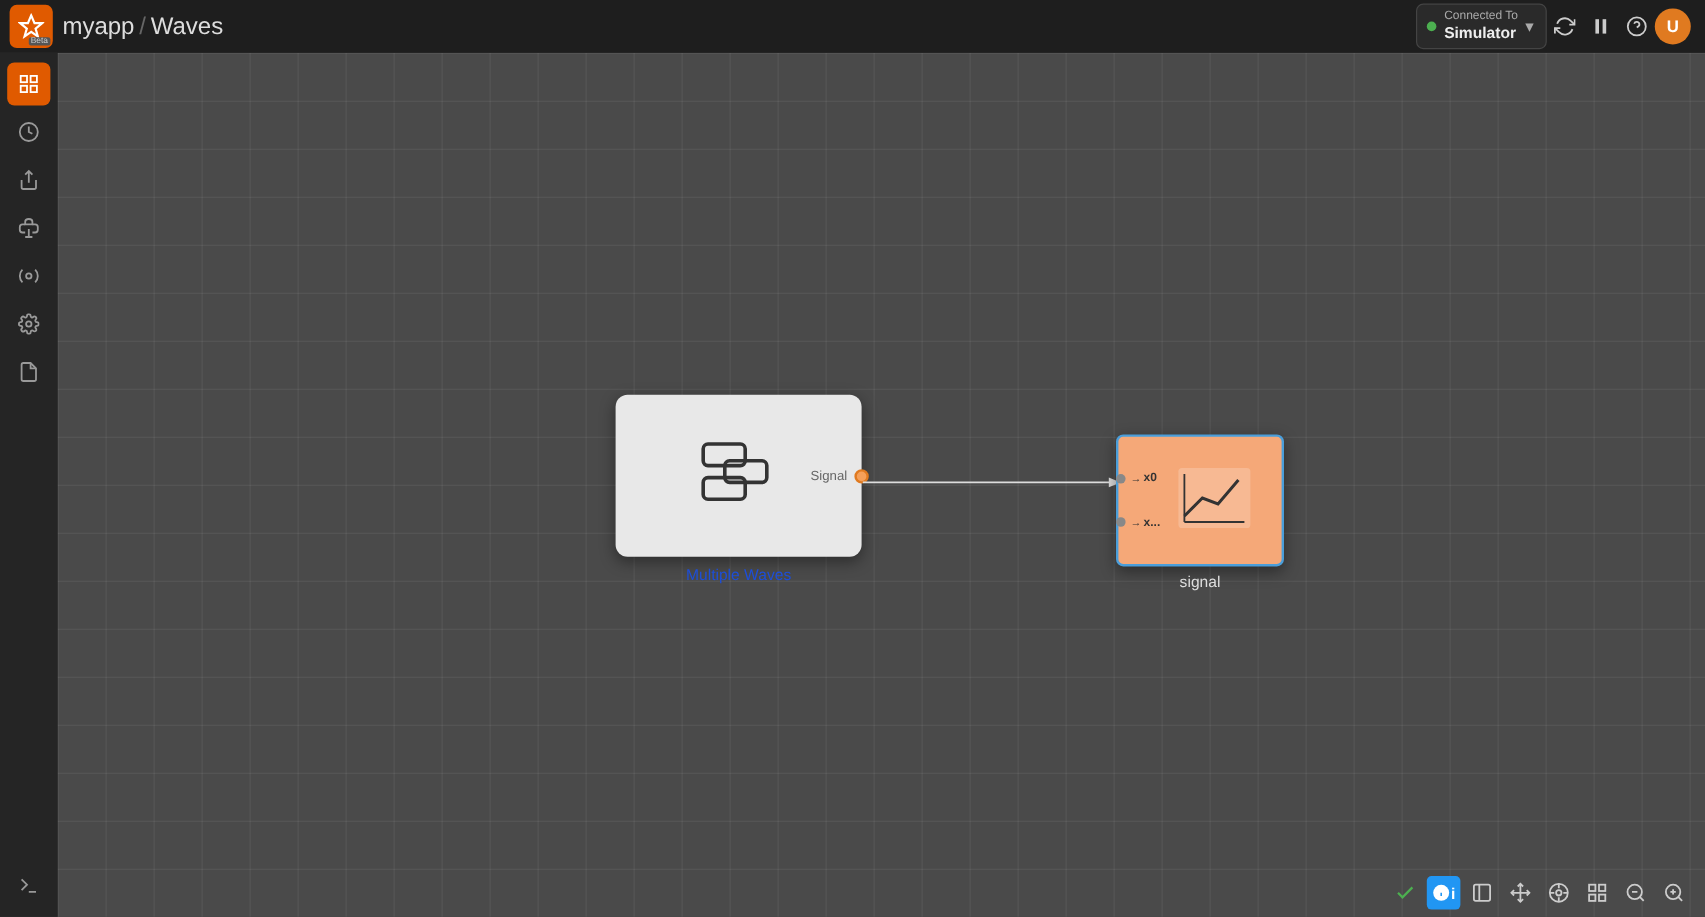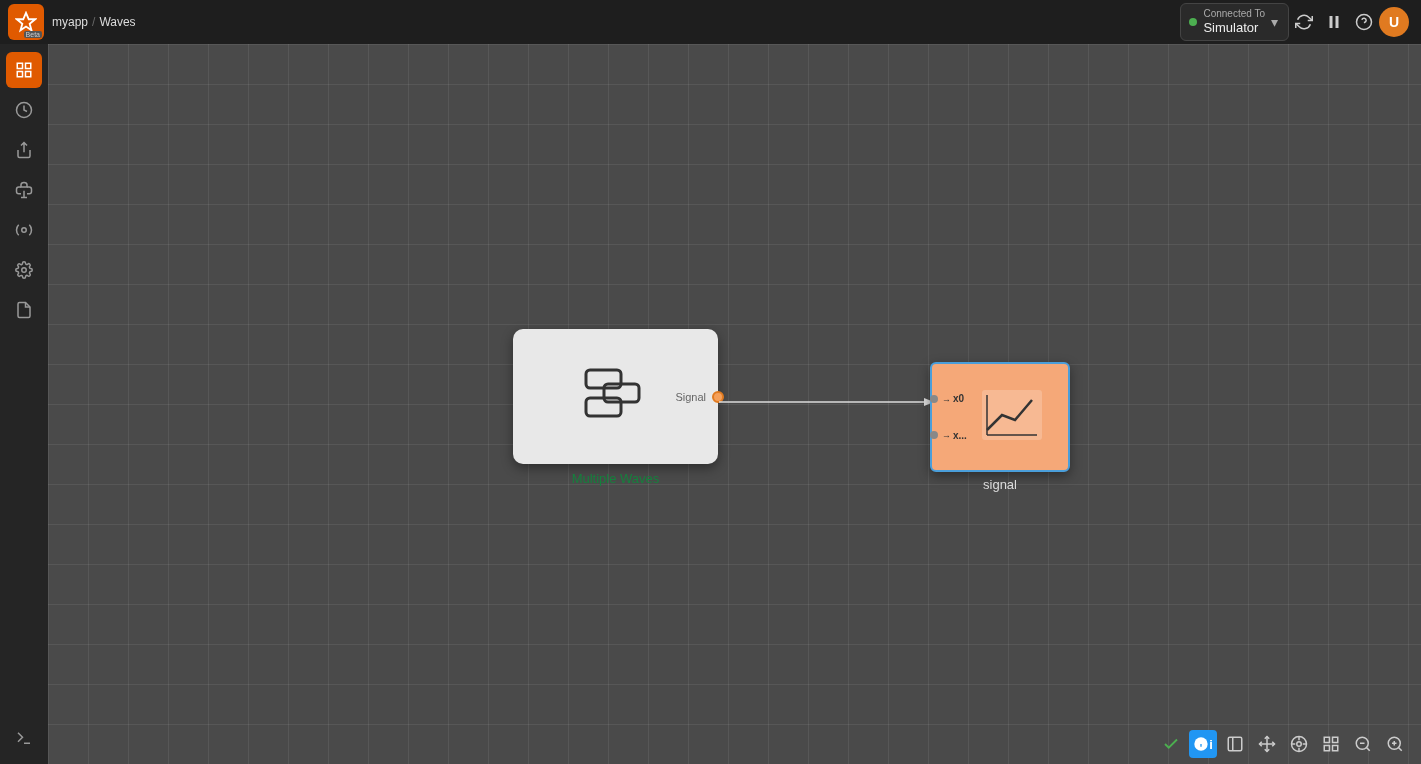--- a/index.html
+++ b/index.html
@@ -18,38 +18,38 @@
     #logo {
       width: 36px; height: 36px; background: #e05a00; border-radius: 6px;
       display: flex; align-items: center; justify-content: center; position: relative;
     }
     #logo svg { width: 22px; height: 22px; }
     #beta-badge {
       position: absolute; bottom: 2px; right: 2px;
       font-size: 7px; background: #555; color: #ccc; border-radius: 2px; padding: 0 2px;
     }
     #breadcrumb {
-      display: flex; align-items: center; gap: 4px; color: #aaa; font-size: 12px;
+      display: flex; align-items: center; gap: 4px; color: #aaa; font-size: 20px;
     }
     #breadcrumb-app { color: #ddd; }
     #breadcrumb-sep { color: #666; }
     #breadcrumb-page { color: #ddd; font-weight: 500; }
 
     #topbar-right {
       display: flex; align-items: center; padding-right: 12px;
     }
     #connection-status {
       display: flex; align-items: center; gap: 6px;
       background: #2a2a2a; border-radius: 6px; padding: 4px 10px 4px 8px;
       border: 1px solid #444;
     }
     #status-dot { width: 8px; height: 8px; border-radius: 50%; background: #4caf50; }
     #connection-text { display: flex; flex-direction: column; }
     #connected-to { font-size: 10px; color: #aaa; line-height: 1.2; }
-    #simulator-label { font-size: 13px; color: #eee; font-weight: 400; line-height: 1.3; }
+    #simulator-label { font-size: 13px; color: #eee; font-weight: 700; line-height: 1.3; }
     #connection-dropdown { color: #aaa; font-size: 14px; cursor: pointer; }
 
     .topbar-icon-btn {
       width: 30px; height: 30px; display: flex; align-items: center; justify-content: center;
       color: #ccc; cursor: pointer; border-radius: 4px;
     }
     #user-avatar {
       width: 30px; height: 30px; border-radius: 50%; background: #e07a20;
       display: flex; align-items: center; justify-content: center;
       color: white; font-size: 14px; font-weight: bold; cursor: pointer;
@@ -95,21 +95,21 @@
       background: #e8e8e8; border-radius: 10px;
       display: flex; flex-direction: column; align-items: center; justify-content: center;
       box-shadow: 0 4px 12px rgba(0,0,0,0.4);
     }
     #multiple-waves-icon {
       width: 90px; height: 80px;
       display: flex; align-items: center; justify-content: center;
     }
     #multiple-waves-label {
       position: absolute; bottom: -22px; left: 0; right: 0;
-      text-align: center; font-size: 13px; color: #15803d; white-space: nowrap;
+      text-align: center; font-size: 13px; color: #1d4ed8; white-space: nowrap;
     }
 
     
     #connection-line {
       position: absolute;
       left: 677px; top: 357px;
       pointer-events: none;
     }
 
     

